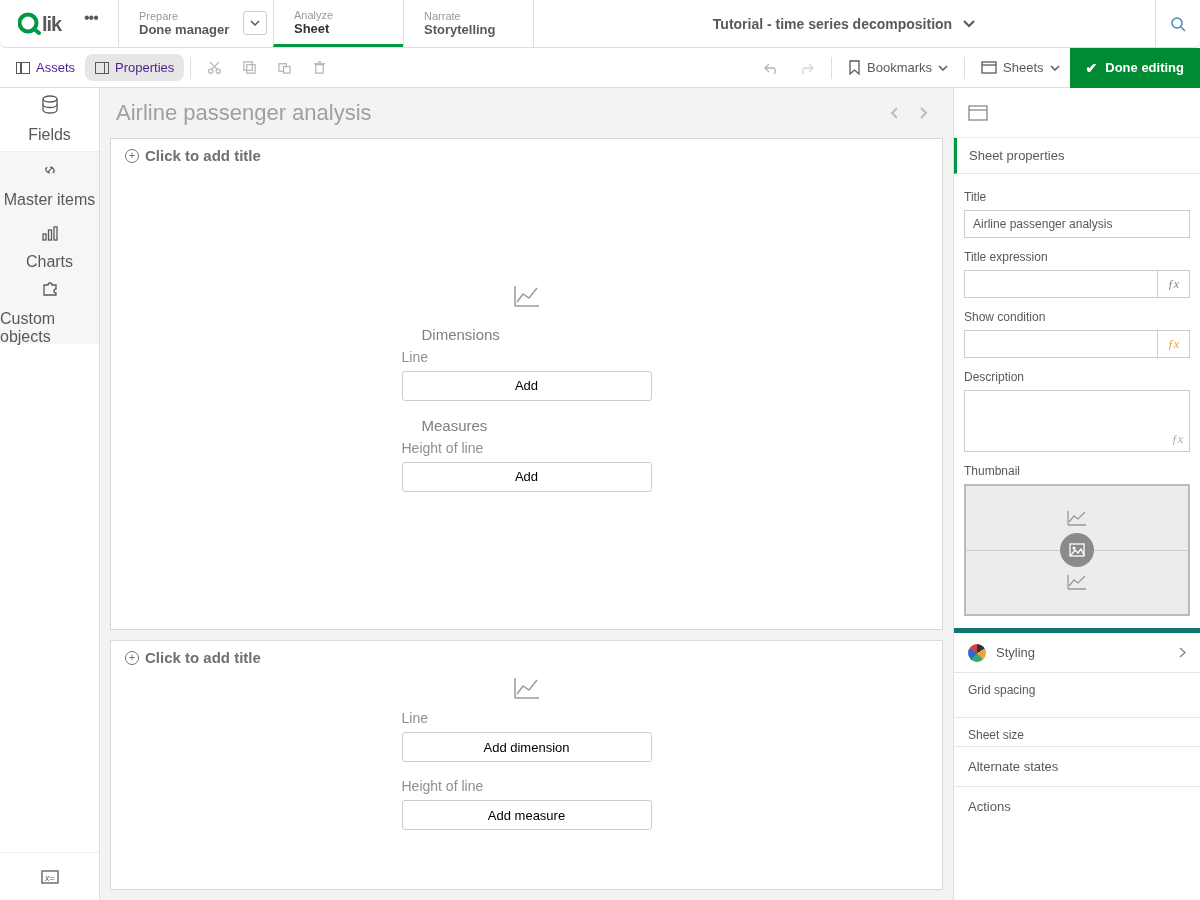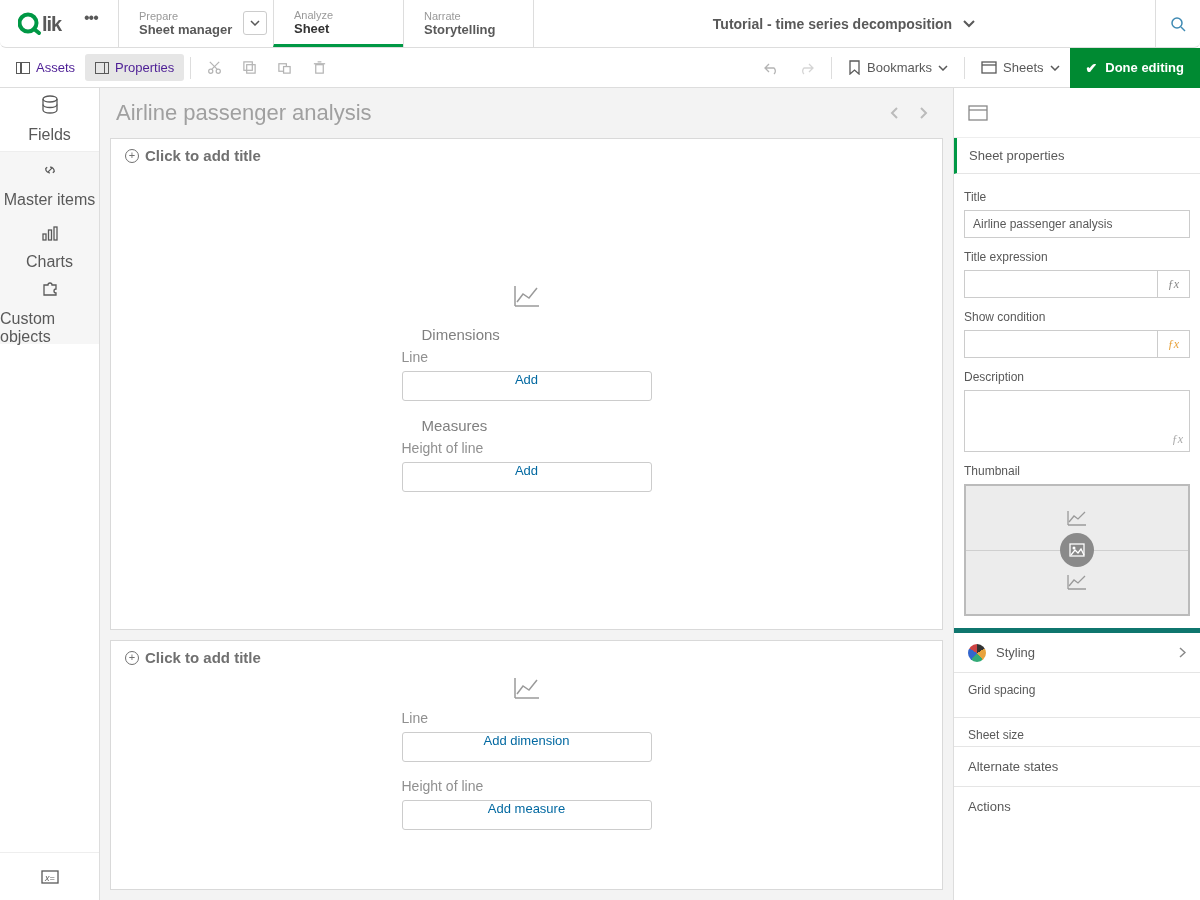--- a/index.html
+++ b/index.html
@@ -18,21 +18,21 @@
   .nav-name { font-size: 13px; color: #595959; font-weight: 700; }
   .nav-item.active .nav-name { color: #333; }
   .top-center { flex: 1; display: flex; align-items: center; justify-content: center; gap: 10px; border-left: 1px solid #ddd; }
   .app-title { font-size: 14px; font-weight: 700; color: #595959; }
   .chev-down { font-size: 14px; color: #595959; }
   .top-search { width: 45px; display: flex; align-items: center; justify-content: center; border-left: 1px solid #ddd; cursor: pointer; }
 
   
   .toolbar { height: 40px; display: flex; align-items: center; border-bottom: 1px solid #ddd; padding: 0 0 0 6px; }
   .tb-btn { display: flex; align-items: center; gap: 6px; padding: 6px 10px; border-radius: 3px; cursor: pointer; color: #4c1d95; font-size: 13px; }
-  .tb-btn.selected { background: #e6e6e6; }
+  .tb-btn.selected { background: #e6e6e6; border-radius: 8px; }
   .tb-sep { width: 1px; height: 22px; background: #ddd; margin: 0 6px; }
   .tb-icon { opacity: 0.45; font-size: 15px; padding: 6px 10px; }
   .tb-spacer { flex: 1; }
   .tb-right-btn { display: flex; align-items: center; gap: 6px; padding: 0 10px; cursor: pointer; color: #595959; font-size: 13px; }
   .done-btn { background: #008A32; color: #fff; height: 40px; display: flex; align-items: center; gap: 8px; padding: 0 16px; font-weight: 700; font-size: 13px; cursor: pointer; }
   .done-btn .check { font-size: 14px; }
 
   
   .main { display: flex; height: calc(900px - 88px); }
 
@@ -54,21 +54,21 @@
   .chart-card { background: #fff; border: 1px solid #d9d9d9; flex: 1; min-height: 0; padding: 8px 14px; display: flex; flex-direction: column; }
   .chart-card.second { flex: 0 0 250px; }
   .card-title-row { display: flex; align-items: center; gap: 6px; margin-bottom: 6px; }
   .plus-circle { width: 14px; height: 14px; border: 1.5px solid #707070; border-radius: 50%; display: flex; align-items: center; justify-content: center; font-size: 11px; color: #707070; line-height: 1; }
   .card-title { font-size: 15px; font-weight: 700; color: #707070; }
   .card-body { flex: 1; display: flex; flex-direction: column; align-items: center; justify-content: center; }
   .chart-glyph { font-size: 24px; color: #9a9a9a; margin-bottom: 18px; }
   .drop-section { width: 250px; }
   .drop-heading { font-size: 15px; font-weight: 400; color: #808080; margin-bottom: 6px; margin-left: 20px; }
   .drop-sub { font-size: 14px; color: #909090; margin-bottom: 6px; }
-  .add-btn { width: 100%; height: 30px; border: 1px solid #ccc; background: #fff; color: #0369a1; font-size: 13px; border-radius: 3px; margin-bottom: 16px; cursor: pointer; display: flex; justify-content: center; }
+  .add-btn { width: 100%; height: 30px; border: 1px solid #ccc; background: #fff; color: #000000; font-size: 13px; border-radius: 3px; margin-bottom: 16px; cursor: pointer; display: flex; align-items: center; justify-content: center; }
 
   
   .right-panel { width: 247px; border-left: 1px solid #ddd; display: flex; flex-direction: column; overflow: hidden; }
   .panel-top-icon { height: 50px; display: flex; align-items: center; padding: 0 14px; border-bottom: 1px solid #eee; }
   .panel-section-header { height: 36px; display: flex; align-items: center; padding: 0 12px; font-size: 13px; color: #595959; border-left: 3px solid #009845; border-bottom: 1px solid #e5e5e5; font-weight: 400; }
   .panel-body { flex: 1; overflow-y: auto; padding: 12px 10px 0 10px; }
   .fld-label { font-size: 12px; color: #595959; margin-bottom: 6px; margin-top: 4px; }
   .fld-input { width: 100%; height: 28px; border: 1px solid #ccc; padding: 0 8px; font-size: 12px; color: #595959; display: flex; align-items: center; }
   .fld-row { display: flex; margin-bottom: 12px; }
   .fld-row .fld-input { flex: 1; }
@@ -104,21 +104,21 @@
       <svg width="56" height="24" viewBox="0 0 56 24">
         <circle cx="10" cy="11" r="8.5" fill="none" stroke="#009845" stroke-width="4"></circle>
         <line x1="16" y1="17" x2="21" y2="21" stroke="#009845" stroke-width="4" stroke-linecap="round"></line>
         <text x="24" y="19" font-size="20" font-weight="700" fill="#595959" font-family="Arial">lik</text>
       </svg>
     </span>
     <span class="more-dots">•••</span>
   </div>
   <div class="nav-item has-caret">
     <span class="nav-phase">Prepare</span>
-    <span class="nav-name">Sheet manager</span>
+    <span class="nav-name">Done manager</span>
     <span class="caret-btn">
       <svg width="10" height="6" viewBox="0 0 10 6">
           <path d="M1 1 L5 5 L9 1" fill="none" stroke="#595959" stroke-width="1.5"></path>
         </svg>
     </span>
   </div>
   <div class="nav-item active">
     <span class="nav-phase">Analyze</span>
     <span class="nav-name">Sheet</span>
   </div>

